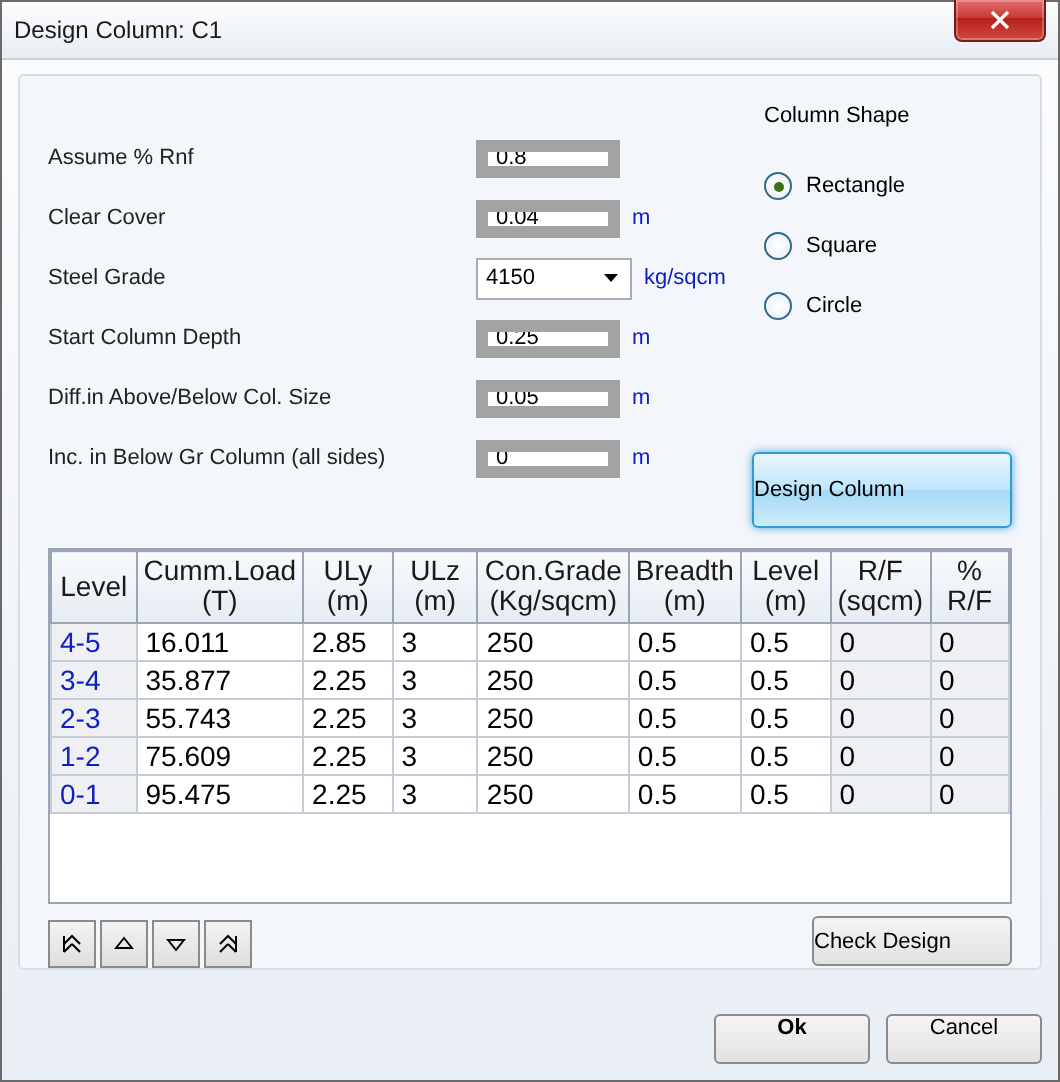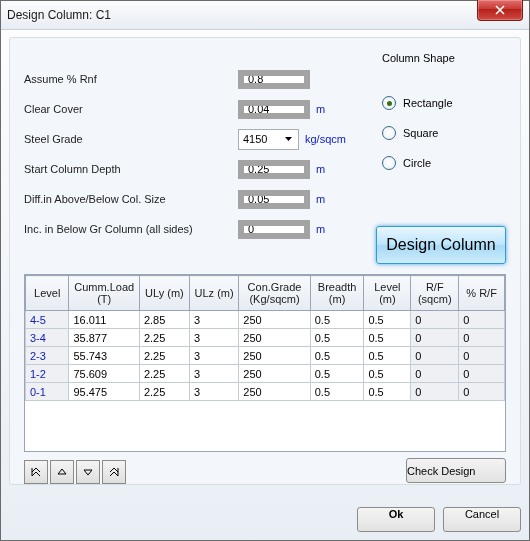--- a/index.html
+++ b/index.html
@@ -8,32 +8,32 @@
   .titlebar .title{font-size:12px;color:#1a1a1a}
   .close-btn{position:absolute;top:-1px;right:6px;width:44px;height:20px;background:linear-gradient(#e26f6f,#c83a33 45%,#b61f17 46%,#cf4b44);border:1px solid #7a1b15;border-top:none;border-radius:0 0 4px 4px;display:flex;align-items:center;justify-content:center;box-shadow:inset 0 0 0 1px rgba(255,255,255,.25)}
   .close-btn svg{width:10px;height:10px}
   .client{position:absolute;left:8px;top:36px;right:8px;bottom:8px}
   .panel{border:1px solid #d7dde4;border-radius:3px;background:#f3f6fb;box-sizing:border-box}
   .panel.main{position:absolute;left:0;top:0;right:0;height:448px;padding:26px 14px}
   .form-row{display:flex;align-items:center;height:30px}
   .form-label{width:214px;color:#222}
   .num-input{width:72px;height:19px;border:6px solid #a3a3a3;background:#fff;padding:0 4px;font:inherit;box-sizing:border-box}
   .unit{color:#1020c0;margin-left:6px}
-  .select{width:61px;height:21px;border:1px solid #abadb3;background:#fff;display:flex;align-items:center;justify-content:flex-end;padding:0 2px 0 4px;box-sizing:border-box}
+  .select{width:78px;height:21px;border:1px solid #abadb3;background:#fff;display:flex;align-items:center;justify-content:flex-end;padding:0 2px 0 4px;box-sizing:border-box}
   .select .val{flex:1;text-align:left}
   .select .arrow{width:15px;height:15px;display:flex;align-items:center;justify-content:center}
   .shape-area{position:absolute;right:14px;top:14px;width:124px}
-  .shape-title{margin-bottom:24px}
+  .shape-title{margin-bottom:14px}
   .radio-row{display:flex;align-items:center;height:30px}
   .radio{width:12px;height:12px;border:1px solid #34688a;border-radius:50%;margin-right:7px;display:flex;align-items:center;justify-content:center;background:radial-gradient(#fff,#e8eef4)}
   .radio .dot{width:5px;height:5px;border-radius:50%;background:#39720f;display:none}
   .radio.checked .dot{display:block}
-  .design-btn{position:absolute;right:14px;top:188px;width:128px;height:36px;border:1px solid #2f9bd8;border-radius:3px;background:linear-gradient(#eaf6fd,#bee6fd 48%,#a7d9f5 52%,#cdecfb);box-shadow:0 0 4px rgba(60,160,220,.9);display:flex;align-items:center;justify-content:center;font-size:16px}
+  .design-btn{position:absolute;right:14px;top:188px;width:128px;height:36px;border:1px solid #2f9bd8;border-radius:3px;background:linear-gradient(#eaf6fd,#bee6fd 48%,#a7d9f5 52%,#cdecfb);box-shadow:0 0 4px rgba(60,160,220,.9);display:flex;align-items:center;font-size:11px}
   .grid-wrap{position:absolute;left:14px;right:14px;top:236px;height:176px;border:1px solid #9aa6b5;background:#fff;overflow:hidden}
-  table.grid{border-collapse:collapse;width:100%;font-size:11px}
+  table.grid{border-collapse:collapse;width:100%;font-size:14px}
   table.grid th{background:linear-gradient(#f7f9fc,#e7ecf3);border:1px solid #9aa6b5;padding:2px 3px;font-weight:400;color:#1a1a1a;text-align:center;height:30px;line-height:1.1}
   table.grid td{border:1px solid #c4ccd6;padding:1px 4px;text-align:left;height:15px;background:#fff;white-space:nowrap}
   table.grid td.lvl{color:#1020c0;background:#eef0f4}
   table.grid td.shade{background:#eef0f4}
   .nav-btns{position:absolute;left:14px;top:422px;display:flex;gap:2px}
   .nav-btn{width:22px;height:22px;border:1px solid #8b8b8b;background:linear-gradient(#f4f4f4,#dedede);display:flex;align-items:center;justify-content:center}
   .check-btn{position:absolute;right:14px;top:420px;width:98px;height:23px;border:1px solid #8b8b8b;border-radius:3px;background:linear-gradient(#f4f4f4,#e2e2e2);display:flex;align-items:center;}
   .bottom-btns{position:absolute;right:0;bottom:0;display:flex;gap:8px}
   .std-btn{width:76px;height:23px;border:1px solid #8b8b8b;border-radius:3px;background:linear-gradient(#f4f4f4,#e2e2e2);display:flex;align-items:flex-start;justify-content:center}
   .std-btn.bold{font-weight:700}

